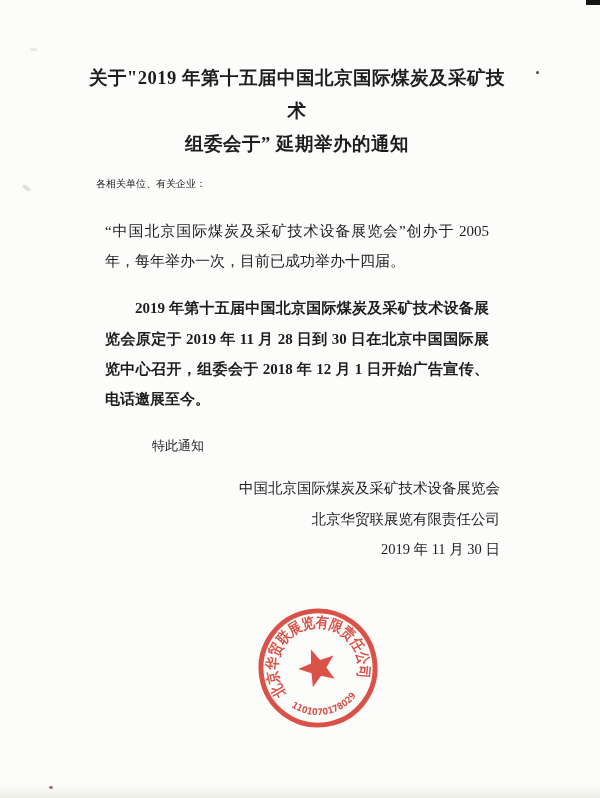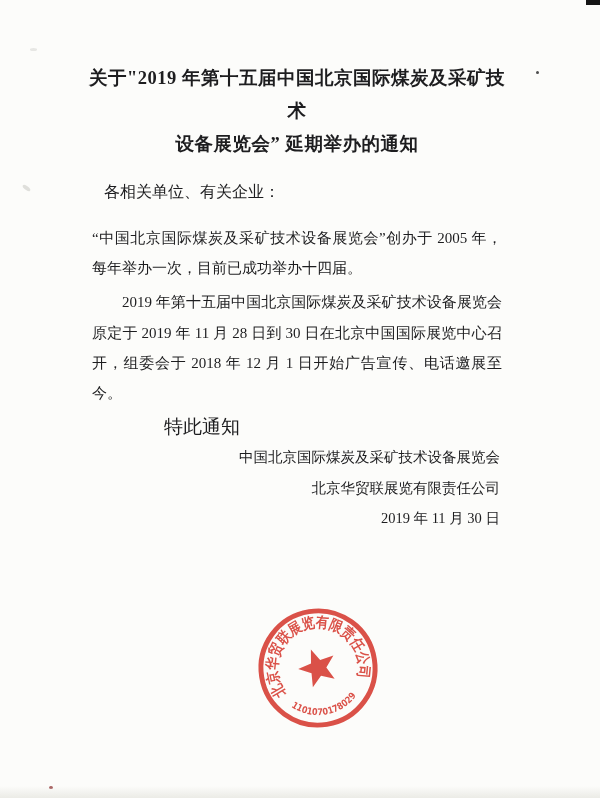--- a/index.html
+++ b/index.html
@@ -19,36 +19,36 @@
   }
   .title {
     font-size:18.5px;
     font-weight:700;
     text-align:center;
     line-height:33px;
     letter-spacing:0.5px;
     margin:0 0 8px 0;
   }
   .salutation {
-    font-size:16px;
+    font-size:10px;
     line-height:30px;
-    margin:16px;
+    margin:8px;
   }
   .para {
     font-size:15px;
     line-height:30.2px;
     text-align:justify;
-    margin:4px;
+    margin:17px;
   }
-  .para.indent { text-indent:2em; }
+  .para.indent { text-indent:2em;font-weight:bold; }
   .closing {
-    font-size:19px;
+    font-size:13px;
     line-height:30.2px;
     text-indent:4em;
-    margin:0;
+    margin:12px;
   }
   .signature {
     text-align:right;
     font-size:14.5px;
     line-height:30.5px;
     padding-right:6px;
   }
   .seal {
     position:absolute;
     left:256px; top:606px;
@@ -93,21 +93,21 @@
   }
 </style>
 </head>
 <body>
 
 <div class="page">
 
   <div class="content">
     <h1 class="title">
       <span>关于"2019 年第十五届中国北京国际煤炭及采矿技术</span><br>
-      <span>设备展览会” 延期举办的通知</span>
+      <span>组委会于” 延期举办的通知</span>
     </h1>
 
     <p class="salutation">各相关单位、有关企业：</p>
 
     <p class="para">“中国北京国际煤炭及采矿技术设备展览会”创办于 2005 年，每年举办一次，目前已成功举办十四届。</p>
     <p class="para indent">2019 年第十五届中国北京国际煤炭及采矿技术设备展览会原定于 2019 年 11 月 28 日到 30 日在北京中国国际展览中心召开，组委会于 2018 年 12 月 1 日开始广告宣传、电话邀展至今。</p>
     <p class="closing">特此通知</p>
 
     <div class="signature">
       <div>中国北京国际煤炭及采矿技术设备展览会</div>

